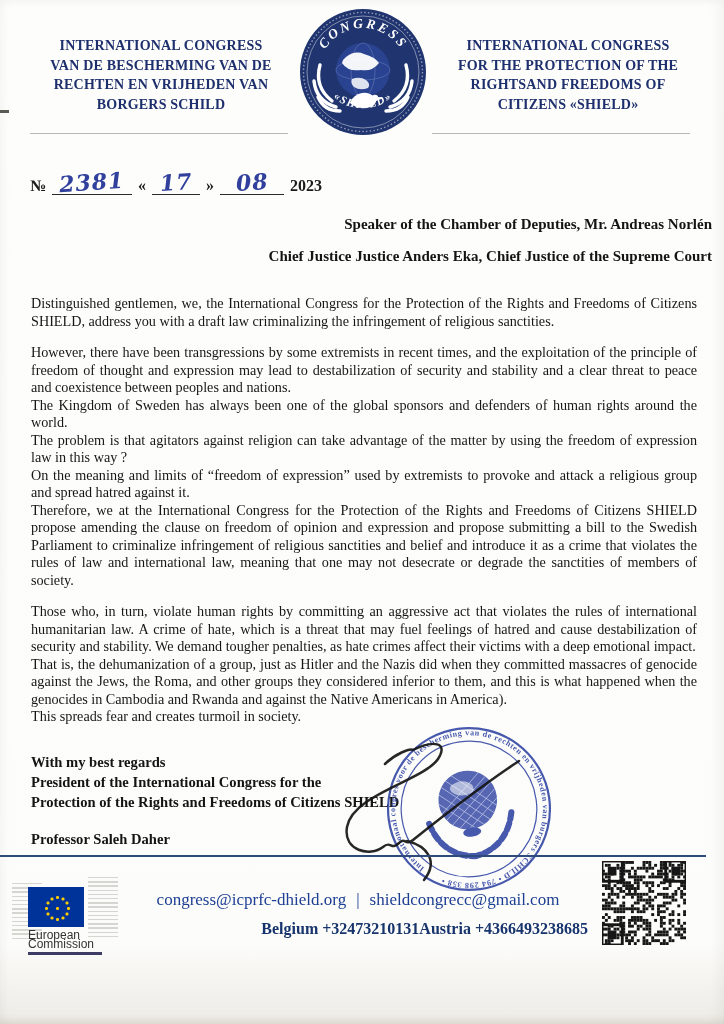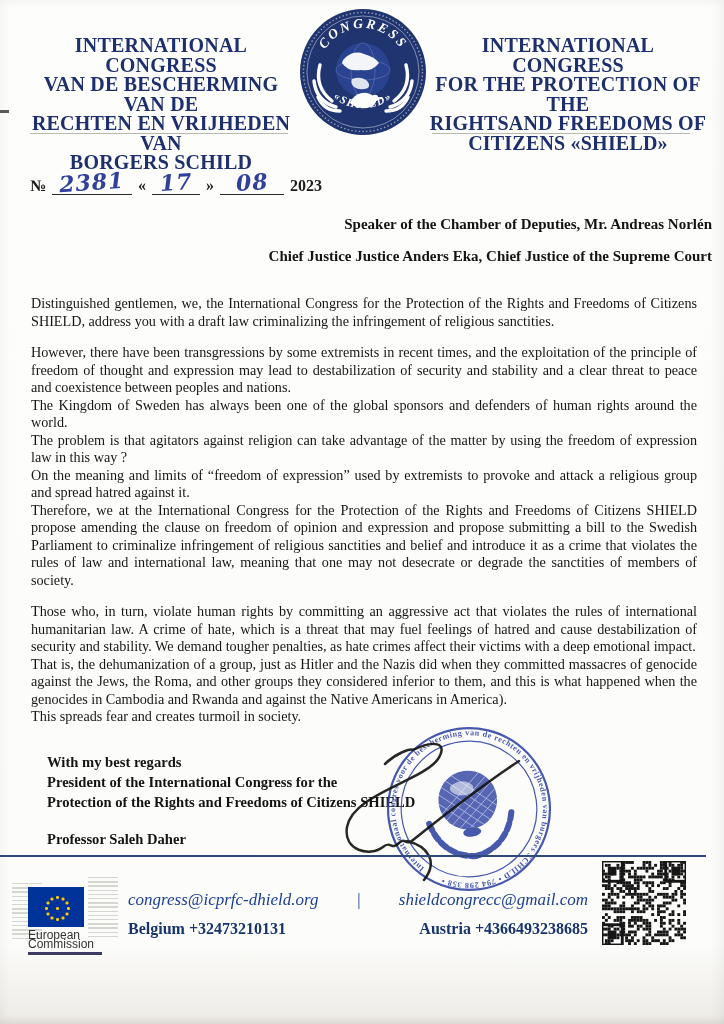--- a/index.html
+++ b/index.html
@@ -4,21 +4,21 @@
 <style>
   html,body{margin:0;padding:0;background:#777;}
   .page{
     position:relative;width:724px;height:1024px;margin:0 auto;
     background:linear-gradient(180deg,#fdfdfb 0%,#fcfcfa 92%,#efede8 99%,#e4e1da 100%);
     font-family:"Liberation Serif",serif;color:#1c1c1c;overflow:hidden;
     box-shadow:inset -6px 0 12px rgba(0,0,0,0.04), inset 4px 0 10px rgba(0,0,0,0.03);
   }
   
   .hdr-block{position:absolute;top:36px;text-align:center;font-weight:bold;color:#1e2f6d;
-    font-size:20px;line-height:19.5px;letter-spacing:.2px;}
+    font-size:14px;line-height:19.5px;letter-spacing:.2px;}
   .hdr-left{left:28px;width:266px;}
   .hdr-right{left:426px;width:284px;}
   .hdr-rule{position:absolute;top:133px;height:1px;background:#b9b9b3;}
   .hdr-rule.left{left:30px;width:258px;}
   .hdr-rule.right{left:432px;width:258px;}
   .logo-box{position:absolute;left:298px;top:6px;width:130px;height:132px;}
   
   .ref-line{position:absolute;left:30px;top:172px;font-weight:bold;font-size:16px;color:#1b1b1b;
     display:flex;align-items:flex-end;gap:6px;}
   .ref-line .u{display:inline-block;border-bottom:1.6px solid #2b2b2b;text-align:center;}
@@ -29,30 +29,30 @@
   
   .addressees{position:absolute;left:120px;top:216px;width:592px;text-align:right;}
   .addressee-line{font-weight:bold;font-size:15px;margin-bottom:14.5px;color:#141414;}
   
   .body-text{position:absolute;left:31px;top:295px;width:682px;font-size:14.2px;
     line-height:17.5px;color:#161616;}
   .para{margin:0 16px 14px 0;}
   .body-line{text-align:justify;}
   
   .sig-block{position:absolute;left:31px;top:752px;font-weight:bold;font-size:14.6px;
-    line-height:20px;color:#141414;margin-left:16px;}
+    line-height:20px;color:#141414;}
   .sig-name{margin-top:17px;}
   .stamp-box{position:absolute;left:383px;top:723px;width:172px;height:172px;transform:rotate(-8deg);}
   .sign-box{position:absolute;left:325px;top:728px;width:240px;height:165px;}
   
   .divider-line{position:absolute;left:0;top:855px;width:706px;height:2px;background:#2e4a7a;}
   .footer-emails{position:absolute;left:128px;top:890px;width:460px;display:flex;
-    justify-content:space-between;gap:10px;font-size:17px;color:#1d3f93;font-style:italic;}
+    justify-content:center;gap:10px;font-size:17px;color:#1d3f93;}
   .footer-phones{position:absolute;left:128px;top:920px;width:460px;display:flex;
-    justify-content:space-between;font-weight:bold;font-size:16px;color:#17346d;}
+    justify-content:flex-end;font-weight:bold;font-size:16px;color:#17346d;}
   .eu-logo{position:absolute;left:12px;top:877px;width:106px;height:90px;}
   .eu-stripes{position:absolute;background:repeating-linear-gradient(180deg,#d6d6d0 0 1.3px,#fbfbf9 1.3px 4.2px);}
   .eu-stripes.s-left{left:0;top:6px;width:30px;height:56px;}
   .eu-stripes.s-right{left:76px;top:0;width:30px;height:62px;}
   .eu-flag{position:absolute;left:16px;top:10px;width:56px;height:40px;background:#003399;}
   .eu-stars{position:absolute;left:50%;top:50%;width:2.6px;height:2.6px;border-radius:50%;
     background:#ffcc00;
     box-shadow:11px 0 0 0 #ffcc00,9.5px 5.5px 0 0 #ffcc00,5.5px 9.5px 0 0 #ffcc00,0 11px 0 0 #ffcc00,
       -5.5px 9.5px 0 0 #ffcc00,-9.5px 5.5px 0 0 #ffcc00,-11px 0 0 0 #ffcc00,-9.5px -5.5px 0 0 #ffcc00,
       -5.5px -9.5px 0 0 #ffcc00,0 -11px 0 0 #ffcc00,5.5px -9.5px 0 0 #ffcc00,9.5px -5.5px 0 0 #ffcc00;}

